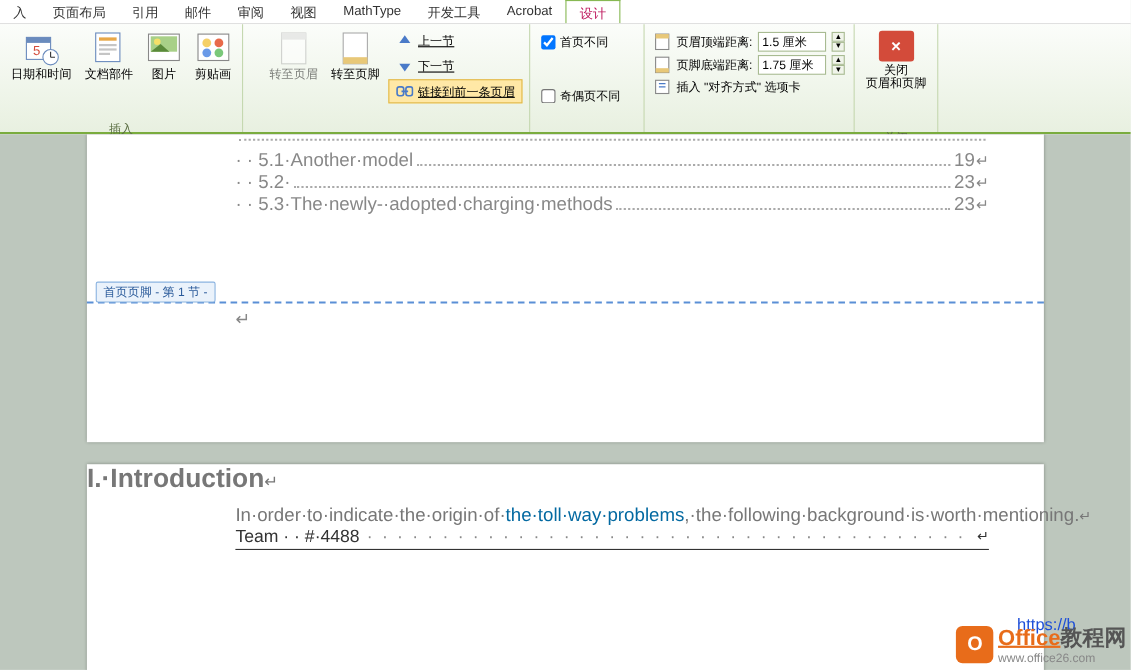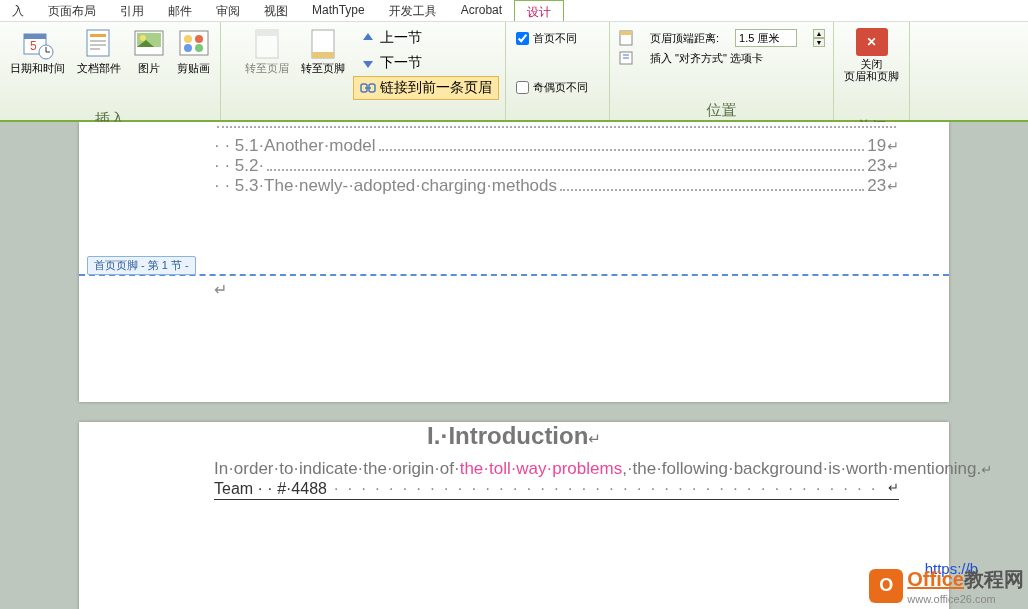--- a/index.html
+++ b/index.html
@@ -5,36 +5,36 @@
     * { margin: 0; padding: 0; box-sizing: border-box; font-family: "Microsoft YaHei", Arial, sans-serif; }
     body { background: #fff; width: 1028px; height: 609px; overflow: hidden; position: relative; }
     
     .tabs { display: flex; height: 22px; background: #fff; border-bottom: 1px solid #ddd; font-size: 12px; }
     .tab { padding: 3px 12px; color: #333; cursor: pointer; }
     .tab.active { background: #fff; border: 1px solid #87b853; border-bottom: none; color: #be185d; }
     
     .ribbon { height: 100px; background: linear-gradient(#fbfdfa, #e8f0e0); border-bottom: 2px solid #7aac3e; display: flex; font-size: 12px; }
     .group { border-right: 1px solid #c5d8b0; padding: 2px 6px; display: flex; flex-direction: column; }
     .group-body { flex: 1; display: flex; align-items: flex-start; gap: 4px; padding-top: 2px; }
-    .group-label { text-align: center; font-size: 15px; color: #5a6e42; padding: 2px 0; margin-top: 32px; }
+    .group-label { text-align: center; font-size: 11px; color: #5a6e42; padding: 2px 0; margin-top: 32px; }
     
     .big-btn { display: flex; flex-direction: column; align-items: center; gap: 2px; padding: 2px 4px; cursor: pointer; }
     .big-btn .icon-box { width: 32px; height: 32px; display: flex; align-items: center; justify-content: center; }
     .big-btn .lbl { font-size: 11px; text-align: center; line-height: 12px; }
     .big-btn.disabled { opacity: 0.5; margin-left: 14px; }
     
     .small-stack { display: flex; flex-direction: column; gap: 1px; }
-    .small-btn { display: flex; align-items: center; gap: 4px; padding: 2px 6px; font-size: 14px; cursor: pointer; border: 1px solid transparent; }
+    .small-btn { display: flex; align-items: center; gap: 4px; padding: 2px 6px; font-size: 11px; cursor: pointer; border: 1px solid transparent; text-decoration: underline; }
     .small-btn.highlight { background: #ffe8a6; border: 1px solid #e0b84a; }
     .small-btn .mini-icon { width: 16px; height: 16px; }
     
     .checkbox-row { display: flex; align-items: center; gap: 4px; font-size: 11px; padding: 1px 4px; }
     .checkbox-row input { width: 13px; height: 13px; }
     
-    .pos-row { display: flex; align-items: center; gap: 16px; font-size: 11px; padding: 1px 2px; }
+    .pos-row { display: flex; align-items: center; gap: 5px; font-size: 11px; padding: 1px 2px; }
     .pos-row .spin { width: 62px; height: 18px; border: 1px solid #a8bb92; background: #fff; font-size: 11px; padding: 0 3px; }
     .pos-row .spinbtns { display:flex; flex-direction:column; }
     .pos-row .spinbtns span { width:12px; height:9px; border:1px solid #a8bb92; background:#f0f4ea; font-size:7px; text-align:center; line-height:7px; cursor:pointer; }
     
     .close-btn { width: 32px; height: 28px; background: #d34b3a; border-radius: 3px; display: flex; align-items: center; justify-content: center; color: #fff; font-weight: bold; }
     
     .doc-area { background: #bdc7bd; height: 487px; overflow: hidden; position: relative; }
     .page { background: #fff; margin: 0 auto; width: 870px; position: relative; box-shadow: 0 0 3px rgba(0,0,0,0.3); }
     .page1 { height: 280px; margin-bottom: 20px; }
     .page2 { height: 200px; }
@@ -44,23 +44,23 @@
     .toc-line .tdots { flex: 1; border-bottom: 2px dotted #aaa; margin: 0 3px 4px 3px; }
     .toc-line .sm { font-size: 14px; margin-left: 1px; }
     
     .dashed-line { border-top: 2px dashed #5a8fd6; position: absolute; left: 0; right: 0; }
     .tag { position: absolute; background: #eaf2fb; border: 1px solid #8ab3e0; font-size: 11px; color: #2a5a9a; padding: 1px 6px; border-radius: 2px; }
     
     .hdr2 { position: absolute; top: 58px; left: 135px; right: 50px; font-family: "Times New Roman", serif; font-size: 16px; color: #333; }
     .hdr2-line { border-bottom: 1px solid #333; display: flex; padding-bottom: 1px; }
     .hdr2-line .dots { flex:1; letter-spacing: 2px; overflow:hidden; color:#888; }
     
-    .intro-title { text-align: center; font-family: "Times New Roman", serif; font-size: 24px; font-weight: bold; color: #777; }
+    .intro-title { text-align: left; font-family: "Times New Roman", serif; font-size: 24px; font-weight: bold; color: #777; }
     .intro-body { font-family: "Times New Roman", serif; font-size: 17px; color: #777; padding: 6px 50px 0 135px; line-height: 26px; }
-    .intro-body .red { color: #ec4899; }
+    .intro-body .red { color: #0369a1; }
     
     .watermark { position: absolute; right: 4px; bottom: 4px; display: flex; align-items: center; gap: 4px; }
     .wm-icon { width: 34px; height: 34px; background: #e86c1a; border-radius: 6px; display:flex; align-items:center; justify-content:center; color:#fff; font-weight:bold; font-size:18px; }
     .wm-text { font-size: 20px; font-weight: bold; }
     .wm-text .o1 { color: #e86c1a; text-decoration: underline; }
     .wm-text .o2 { color: #555; }
     .wm-url { position:absolute; right: 50px; bottom: 32px; color:#1d4ed8; font-size: 15px; font-family:Arial; }
     
     svg { display: block; }
   </style>
@@ -221,20 +221,34 @@
           <span>页眉顶端距离:</span>
           <input class="spin" value="1.5 厘米" style="">
           <div class="spinbtns">
               <span>▲</span>
               <span>▼</span>
             </div>
         </div>
         <div class="pos-row">
           <span>
               <svg width="16" height="16">
+                <rect x="2" y="1" width="12" height="14" fill="#fff" stroke="#888"></rect>
+                <rect x="2" y="11" width="12" height="4" fill="#e8c878"></rect>
+              </svg>
+            </span>
+          <span>页脚底端距离:</span>
+          <input class="spin" value="1.75 厘米" style="">
+          <div class="spinbtns">
+              <span>▲</span>
+              <span>▼</span>
+            </div>
+        </div>
+        <div class="pos-row">
+          <span>
+              <svg width="16" height="16">
                 <rect x="2" y="2" width="12" height="12" fill="#fff" stroke="#888"></rect>
                 <line x1="5" y1="5" x2="11" y2="5" stroke="#4a7ac8"></line>
                 <line x1="5" y1="8" x2="11" y2="8" stroke="#4a7ac8"></line>
               </svg>
             </span>
           <span>插入 "对齐方式" 选项卡</span>
         </div>
       </div>
     </div>
     <div class="group-label">位置</div>

